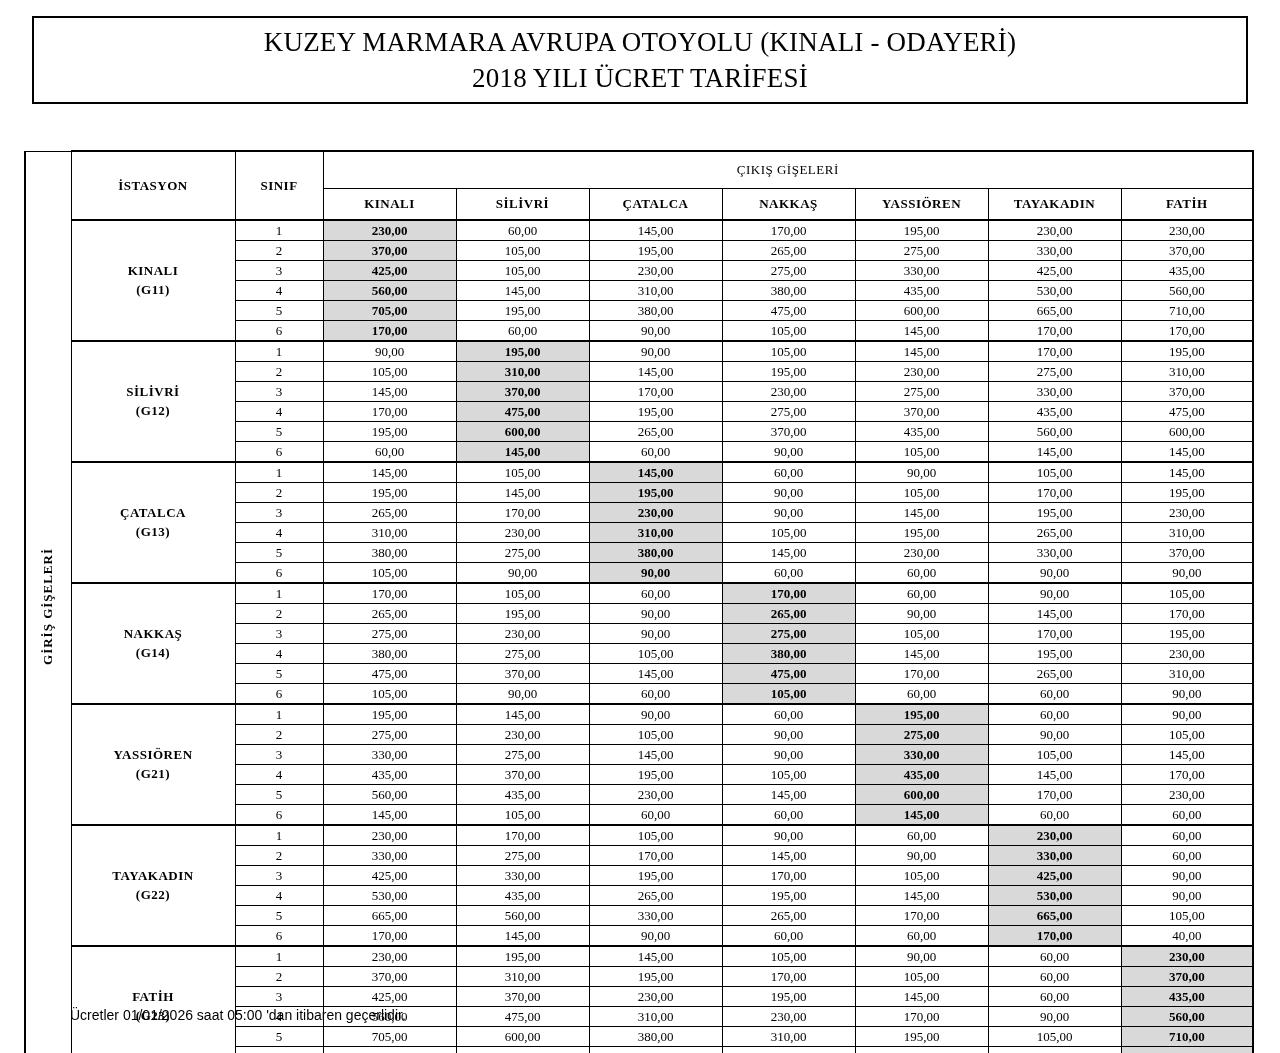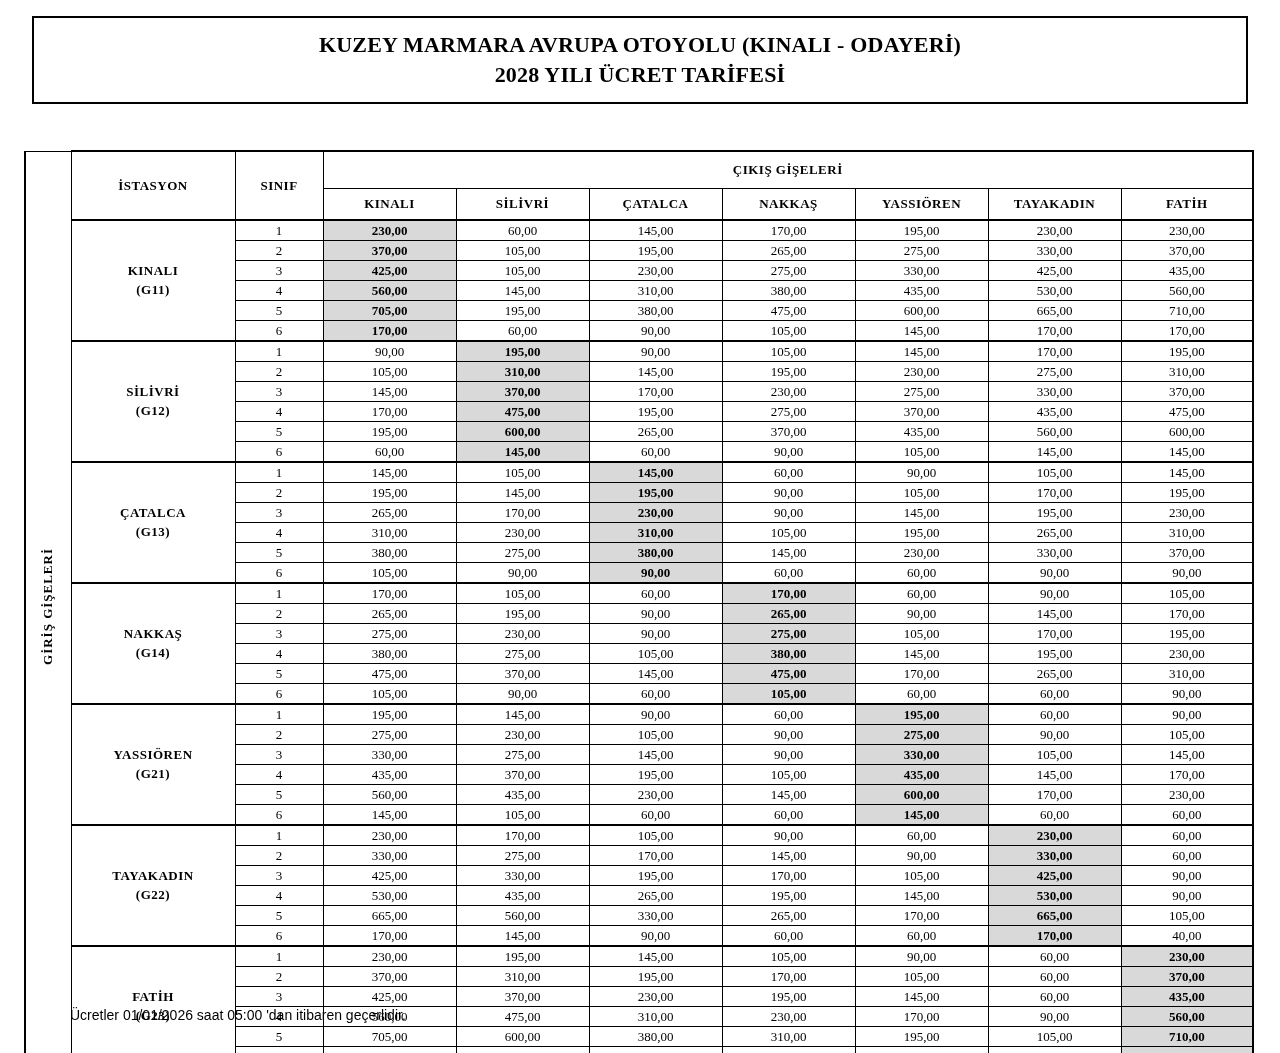--- a/index.html
+++ b/index.html
@@ -30,22 +30,22 @@
     height: 88px;
     border: 2px solid #000;
     box-sizing: border-box;
     display: flex;
     flex-direction: column;
     align-items: center;
     justify-content: center;
   }
   .title-line {
     font-family: "Liberation Serif", serif;
-    font-weight: bold;
-    font-size: 22px;
+    font-weight: normal;
+    font-size: 27px;
     letter-spacing: 0.2px;
     text-align: left;
     line-height: 1.35;
   }
 
   
   .table-wrap {
     position: absolute;
     left: 24px;
     top: 150px;
@@ -92,21 +92,21 @@
     letter-spacing: 0.5px;
   }
   th.sinif-head {
     width: 88px;
     font-weight: bold;
     font-size: 13px;
     letter-spacing: 0.5px;
     margin-top: 30px;
   }
   th.cikis-head {
-    font-weight: bold;
+    font-weight: normal;
     font-size: 15px;
     letter-spacing: 0.5px;
     height: 36px;
   }
   th.exit-col {
     font-weight: bold;
     font-size: 14px;
     letter-spacing: 0.5px;
     height: 30px;
   }
@@ -158,21 +158,21 @@
   }
   .notes div { white-space: nowrap; }
 </style>
 </head>
 <body>
 
 <div class="page">
 
   <div class="title-box">
     <div class="title-line">KUZEY MARMARA AVRUPA OTOYOLU (KINALI - ODAYERİ)</div>
-    <div class="title-line">2028 YILI ÜCRET TARİFESİ</div>
+    <div class="title-line">2018 YILI ÜCRET TARİFESİ</div>
   </div>
 
   <div class="table-wrap">
     <table class="tariff">
       <colgroup>
         <col style="width:46px">
         <col style="width:164px">
         <col style="width:88px">
         <col style="width:133px">
         <col style="width:133px">

